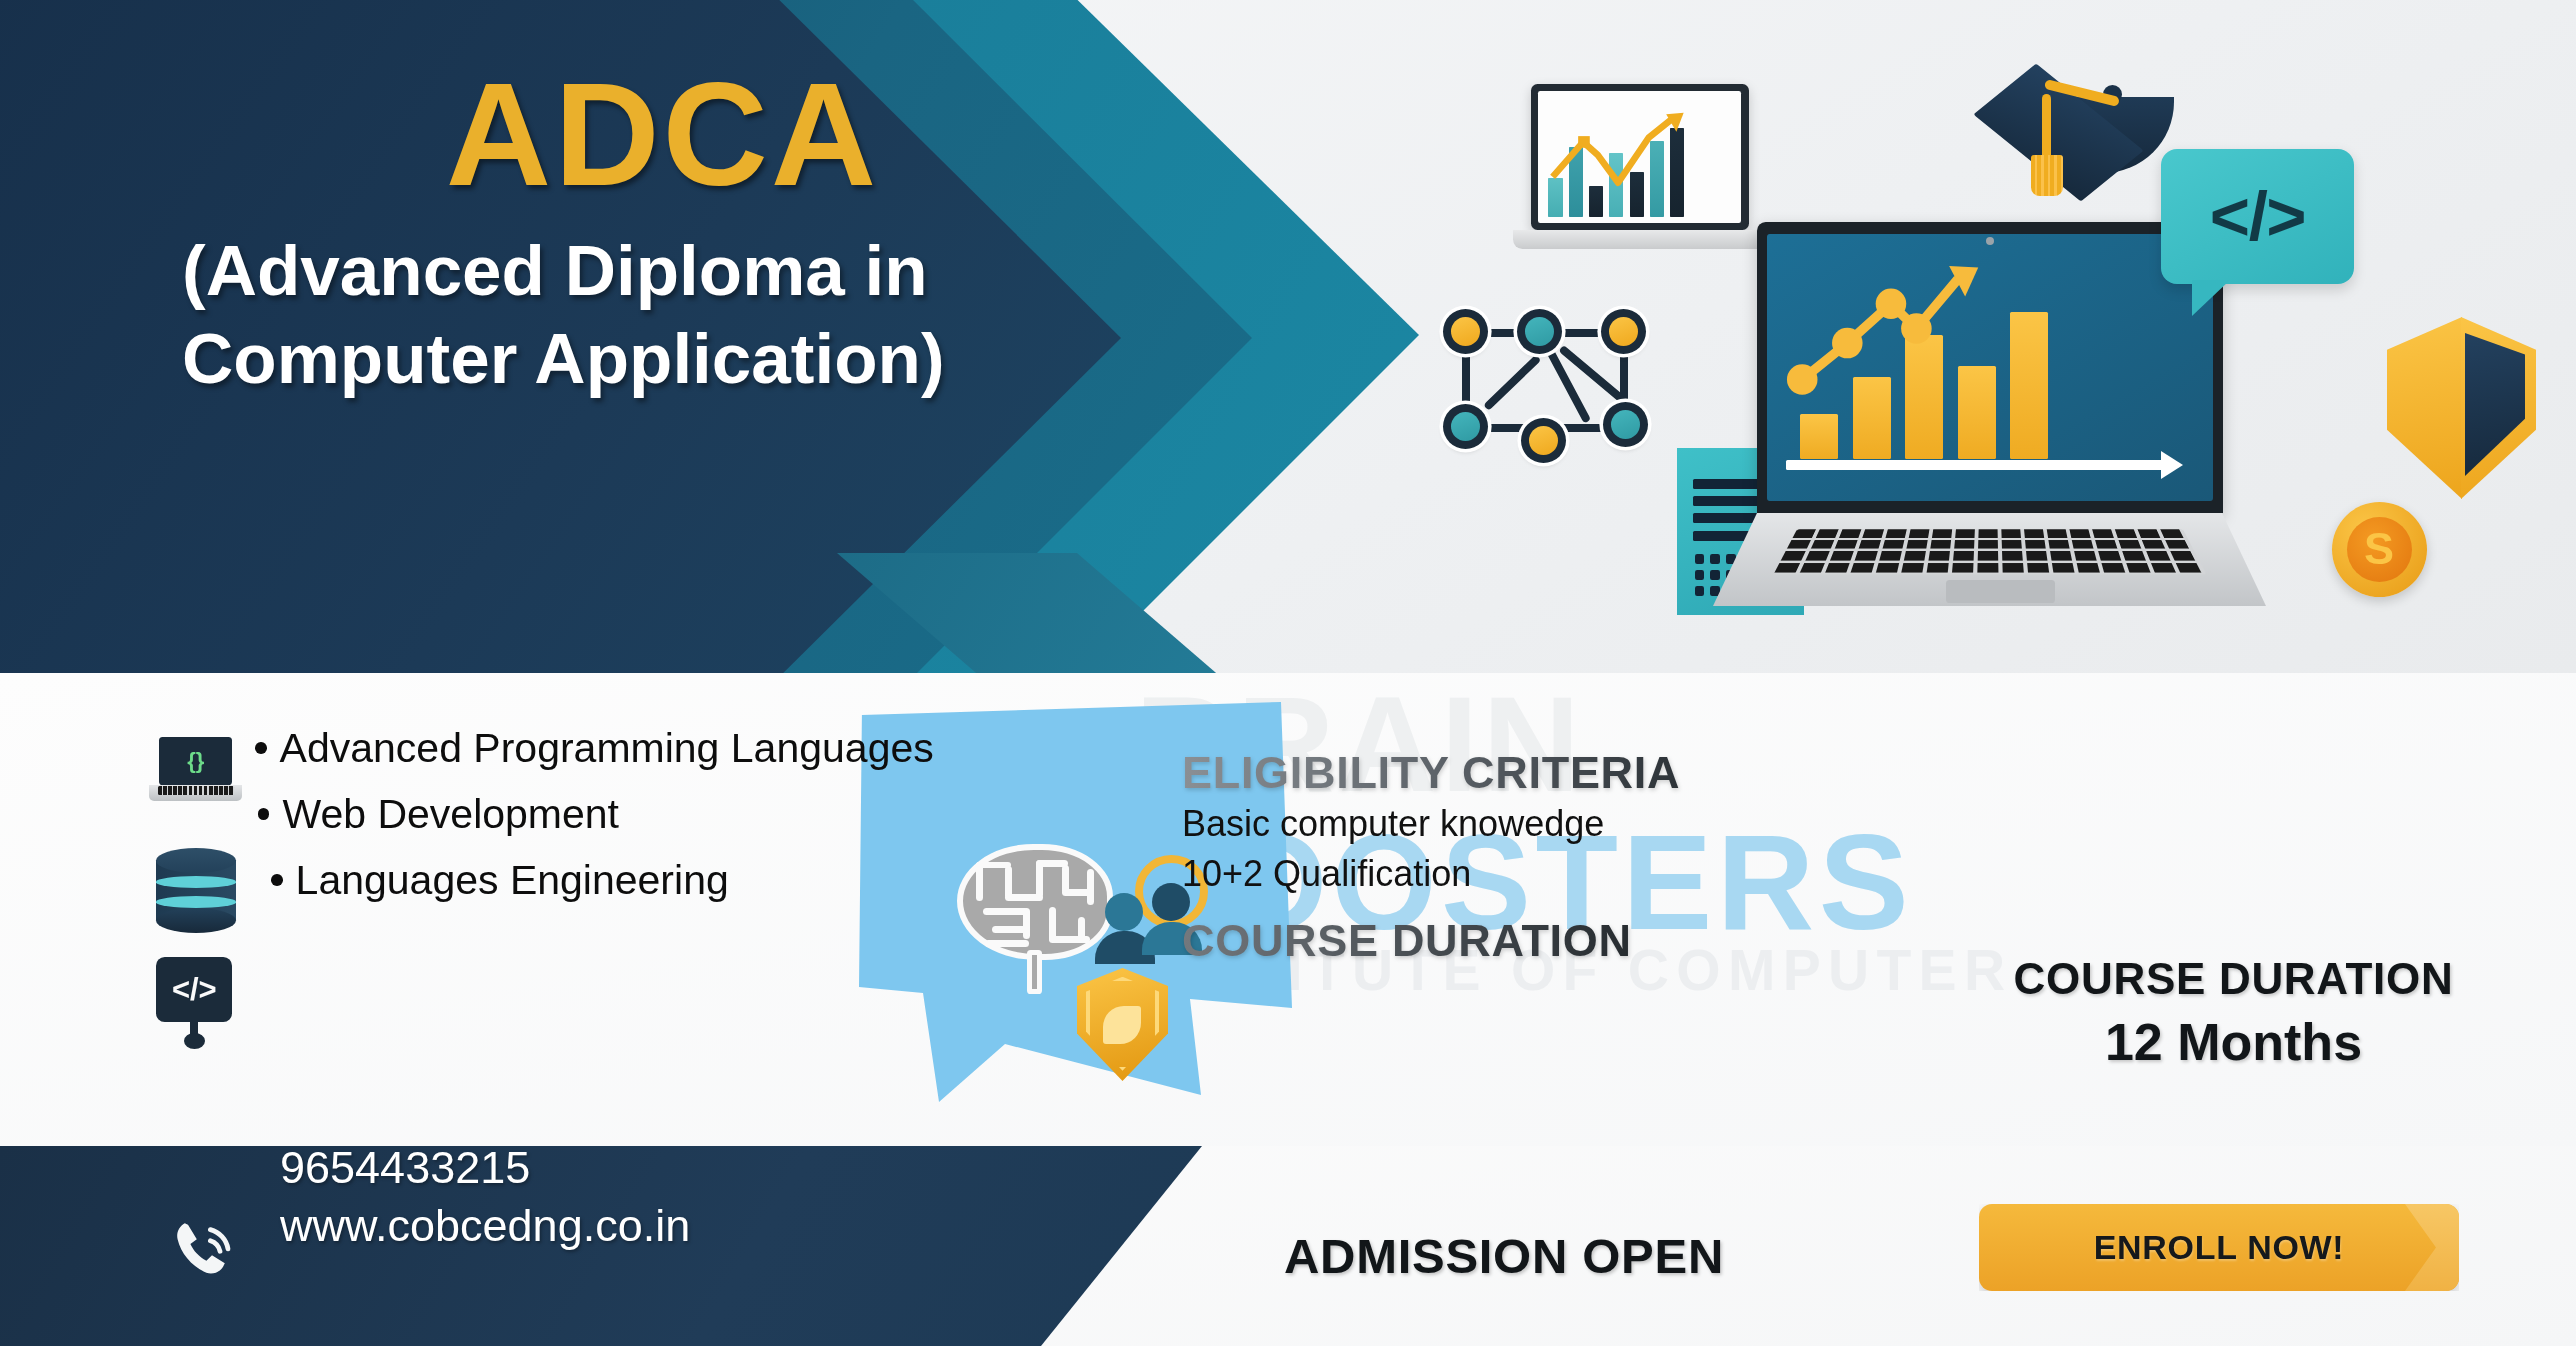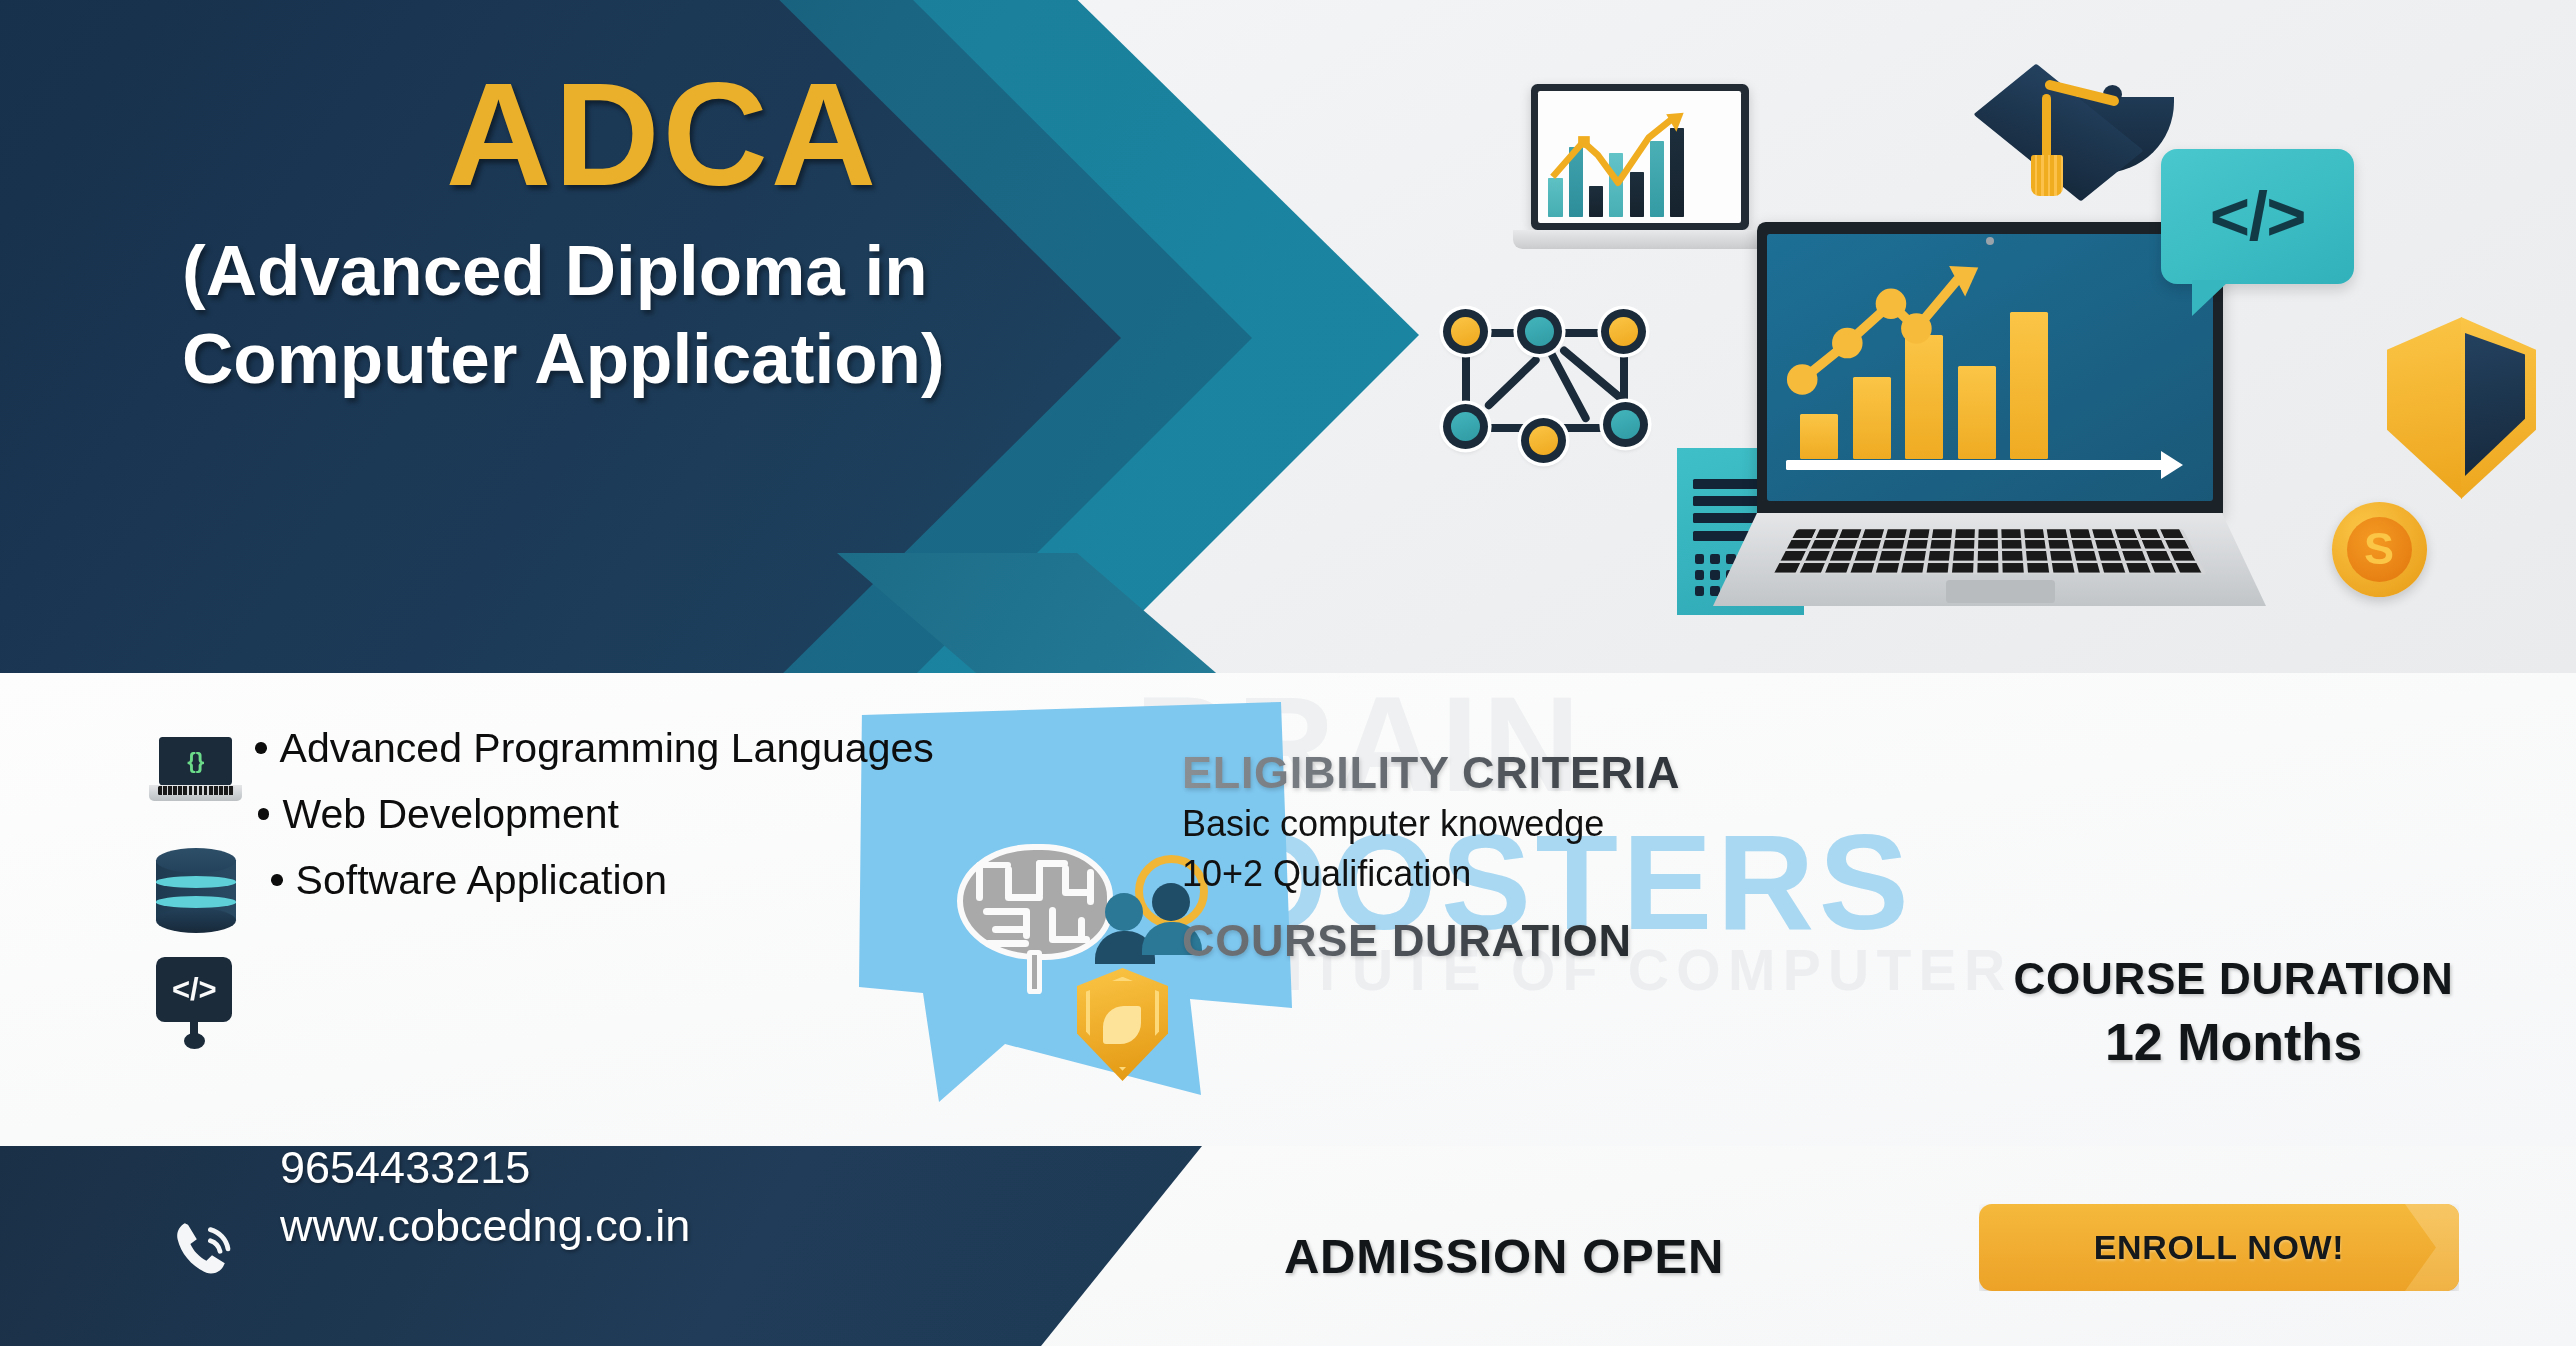--- a/index.html
+++ b/index.html
@@ -490,21 +490,21 @@
 
   <div id="ic-code">
     <div id="icc-box">&lt;/&gt;</div>
     <div id="icc-stem"></div>
     <div id="icc-foot"></div>
   </div>
 
   <div id="bullets">
     <div class="bl-row bl-r0"><span class="dot"></span><span>Advanced Programming Languages</span></div>
     <div class="bl-row bl-r2"><span class="dot"></span><span>Web Development</span></div>
-    <div class="bl-row bl-r4"><span class="dot"></span><span>Software Application</span></div>
+    <div class="bl-row bl-r4"><span class="dot"></span><span>Languages Engineering</span></div>
   </div>
 
   <div id="elig">
     <div id="elig-h">ELIGIBILITY CRITERIA</div>
     <div class="elig-l">Basic computer knowedge</div>
     <div class="elig-l">10+2 Qualification</div>
     <div id="cd-h">COURSE DURATION</div>
   </div>
 
   <div id="duration">

